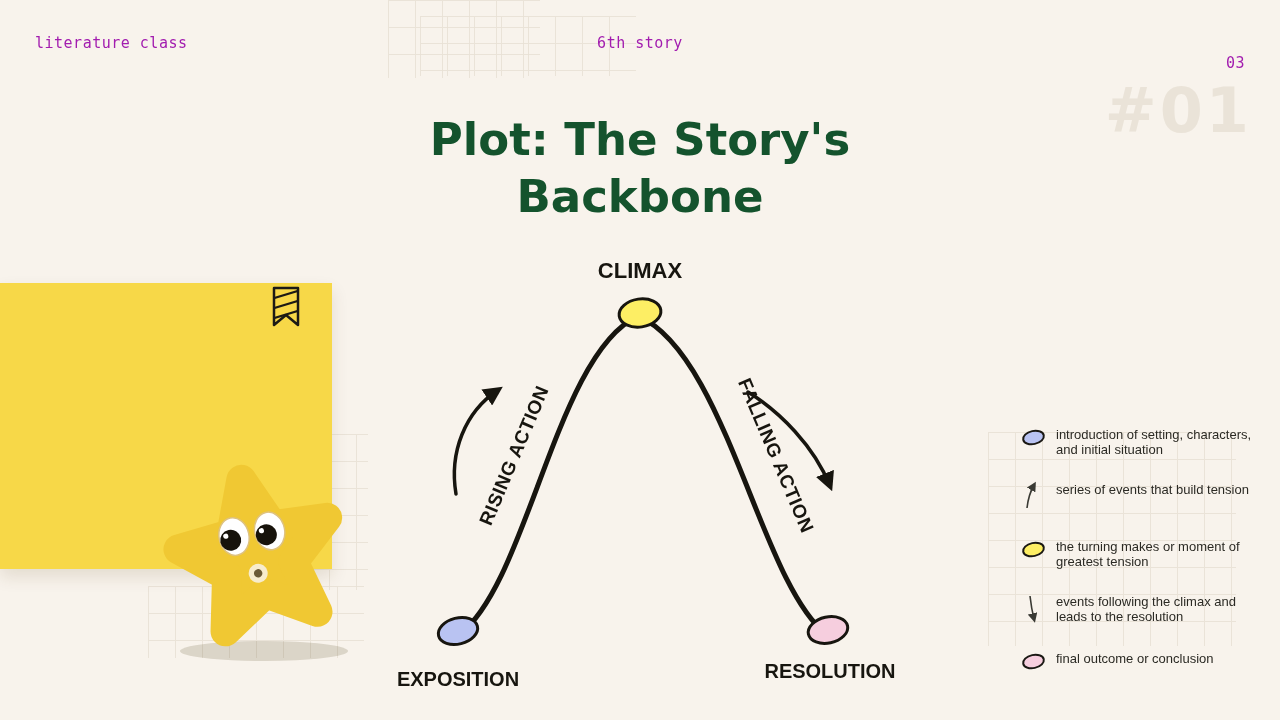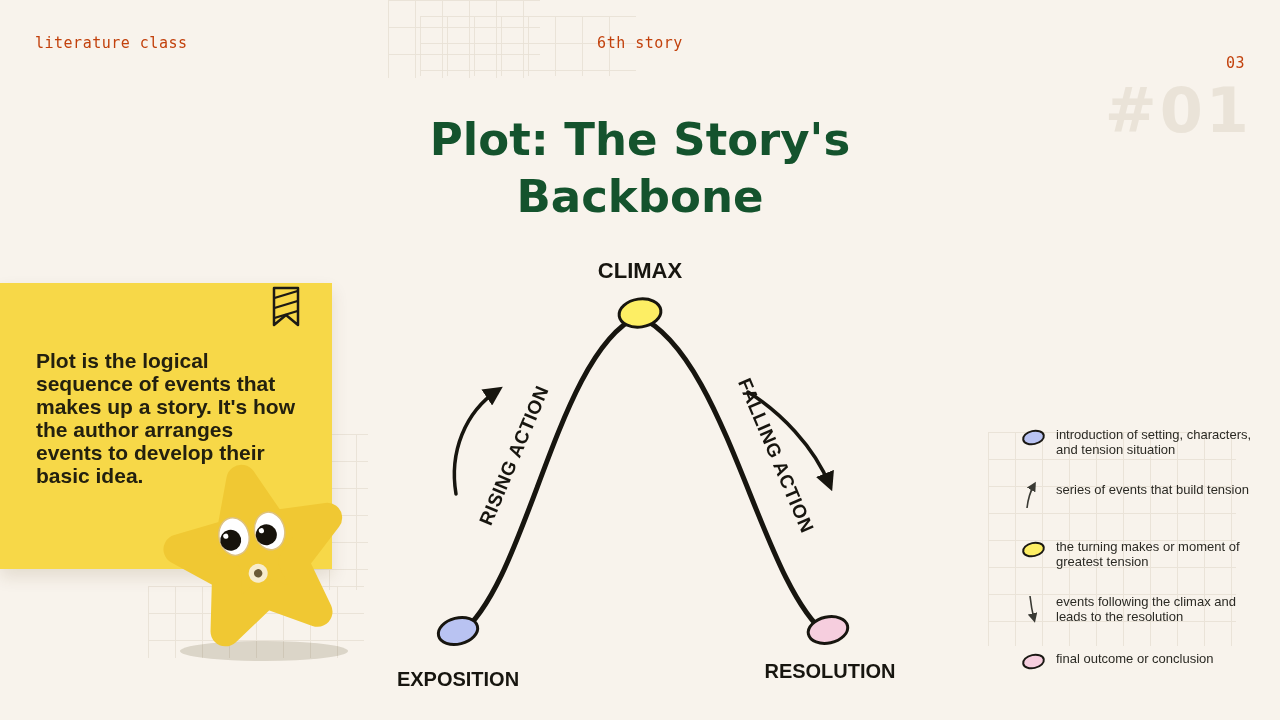--- a/index.html
+++ b/index.html
@@ -25,21 +25,21 @@
   .grid-top-a    { left: 388px; top: 0;     width: 152px; height: 78px; }
   .grid-top-b    { left: 420px; top: 16px;  width: 216px; height: 60px; }
   .grid-right    { left: 988px; top: 432px; width: 248px; height: 214px; }
   .grid-note     { left: 302px; top: 434px; width: 66px;  height: 156px; z-index: 1; }
   .grid-bottom   { left: 148px; top: 586px; width: 216px; height: 72px;  z-index: 1; }
 
   
   .meta {
     position: absolute; top: 34px;
     font-family: "DejaVu Sans Mono", monospace;
-    font-size: 15px; letter-spacing: .5px; color: #c2410c;
+    font-size: 15px; letter-spacing: .5px; color: #a21caf;
     z-index: 4;
   }
   .meta-course { left: 35px; }
   .meta-grade  { left: 50%; transform: translateX(-50%); }
   .meta-page   { right: 35px; margin-top: 20px; }
 
   .watermark {
     position: absolute; top: 74px; right: 28px;
     font-family: "DejaVu Sans", sans-serif;
     font-size: 62px; font-weight: bold;
@@ -117,21 +117,20 @@
           </clipPath>
         </defs>
       <g clip-path="url(#bm-clip)" stroke="#1c1a15" stroke-width="2">
         <line x1="-2" y1="15" x2="34" y2="4"></line>
         <line x1="-2" y1="25" x2="34" y2="14"></line>
         <line x1="-2" y1="35" x2="34" y2="24"></line>
       </g>
       <path d="M4 3 h24 v37 l-12 -10 l-12 10 z" fill="none" stroke="#1c1a15" stroke-width="2.5" stroke-linejoin="round"></path>
     </svg>
   </div>
-  <p class="note-text">Plot is the logical sequence of events that makes up a story. It's how the author arranges events to develop their basic idea.</p>
 </div>
 
 <div class="star-wrap">
   <svg width="205" height="218" viewBox="0 0 205 218">
     <ellipse cx="108" cy="203" rx="84" ry="10" fill="rgba(70,55,15,0.16)"></ellipse>
     <g transform="translate(102,110) rotate(-12)">
       <polygon points="0,-80 21,-29 76,-25 34,11 47,65 0,36 -47,65 -34,11 -76,-25 -21,-29" fill="#f0c833" stroke="#f0c833" stroke-width="30" stroke-linejoin="round"></polygon>
       <ellipse cx="-19" cy="-26" rx="15" ry="19" fill="#ffffff" stroke="#dec27f" stroke-width="1.5"></ellipse>
       <circle cx="-23" cy="-23" r="10.5" fill="#17130b"></circle>
       <circle cx="-27" cy="-28" r="2.6" fill="#ffffff"></circle>
@@ -164,21 +163,21 @@
   <text x="78" y="446" text-anchor="middle" font-size="20">EXPOSITION</text>
   <text x="450" y="438" text-anchor="middle" font-size="20">RESOLUTION</text>
   <text transform="translate(140,218) rotate(-67)" text-anchor="middle" font-size="19" letter-spacing="0.5">RISING ACTION</text>
   <text transform="translate(390,218) rotate(67)" text-anchor="middle" font-size="19" letter-spacing="0.5">FALLING ACTION</text>
 </svg>
 
 <div class="legend">
 
   <div class="legend-row">
     <span class="legend-oval oval-blue"></span>
-    <span class="legend-text">introduction of setting, characters, and tension situation</span>
+    <span class="legend-text">introduction of setting, characters, and initial situation</span>
   </div>
 
   <div class="legend-row">
     <span class="legend-arrow">
       <svg width="18" height="30" viewBox="0 0 18 30">
         <defs>
           <marker id="ah2" viewBox="0 0 10 10" refX="6" refY="5" markerWidth="6" markerHeight="6" orient="auto">
             <path d="M0 0 L10 5 L0 10 z" fill="#3a3a34"></path>
           </marker>
         </defs>

